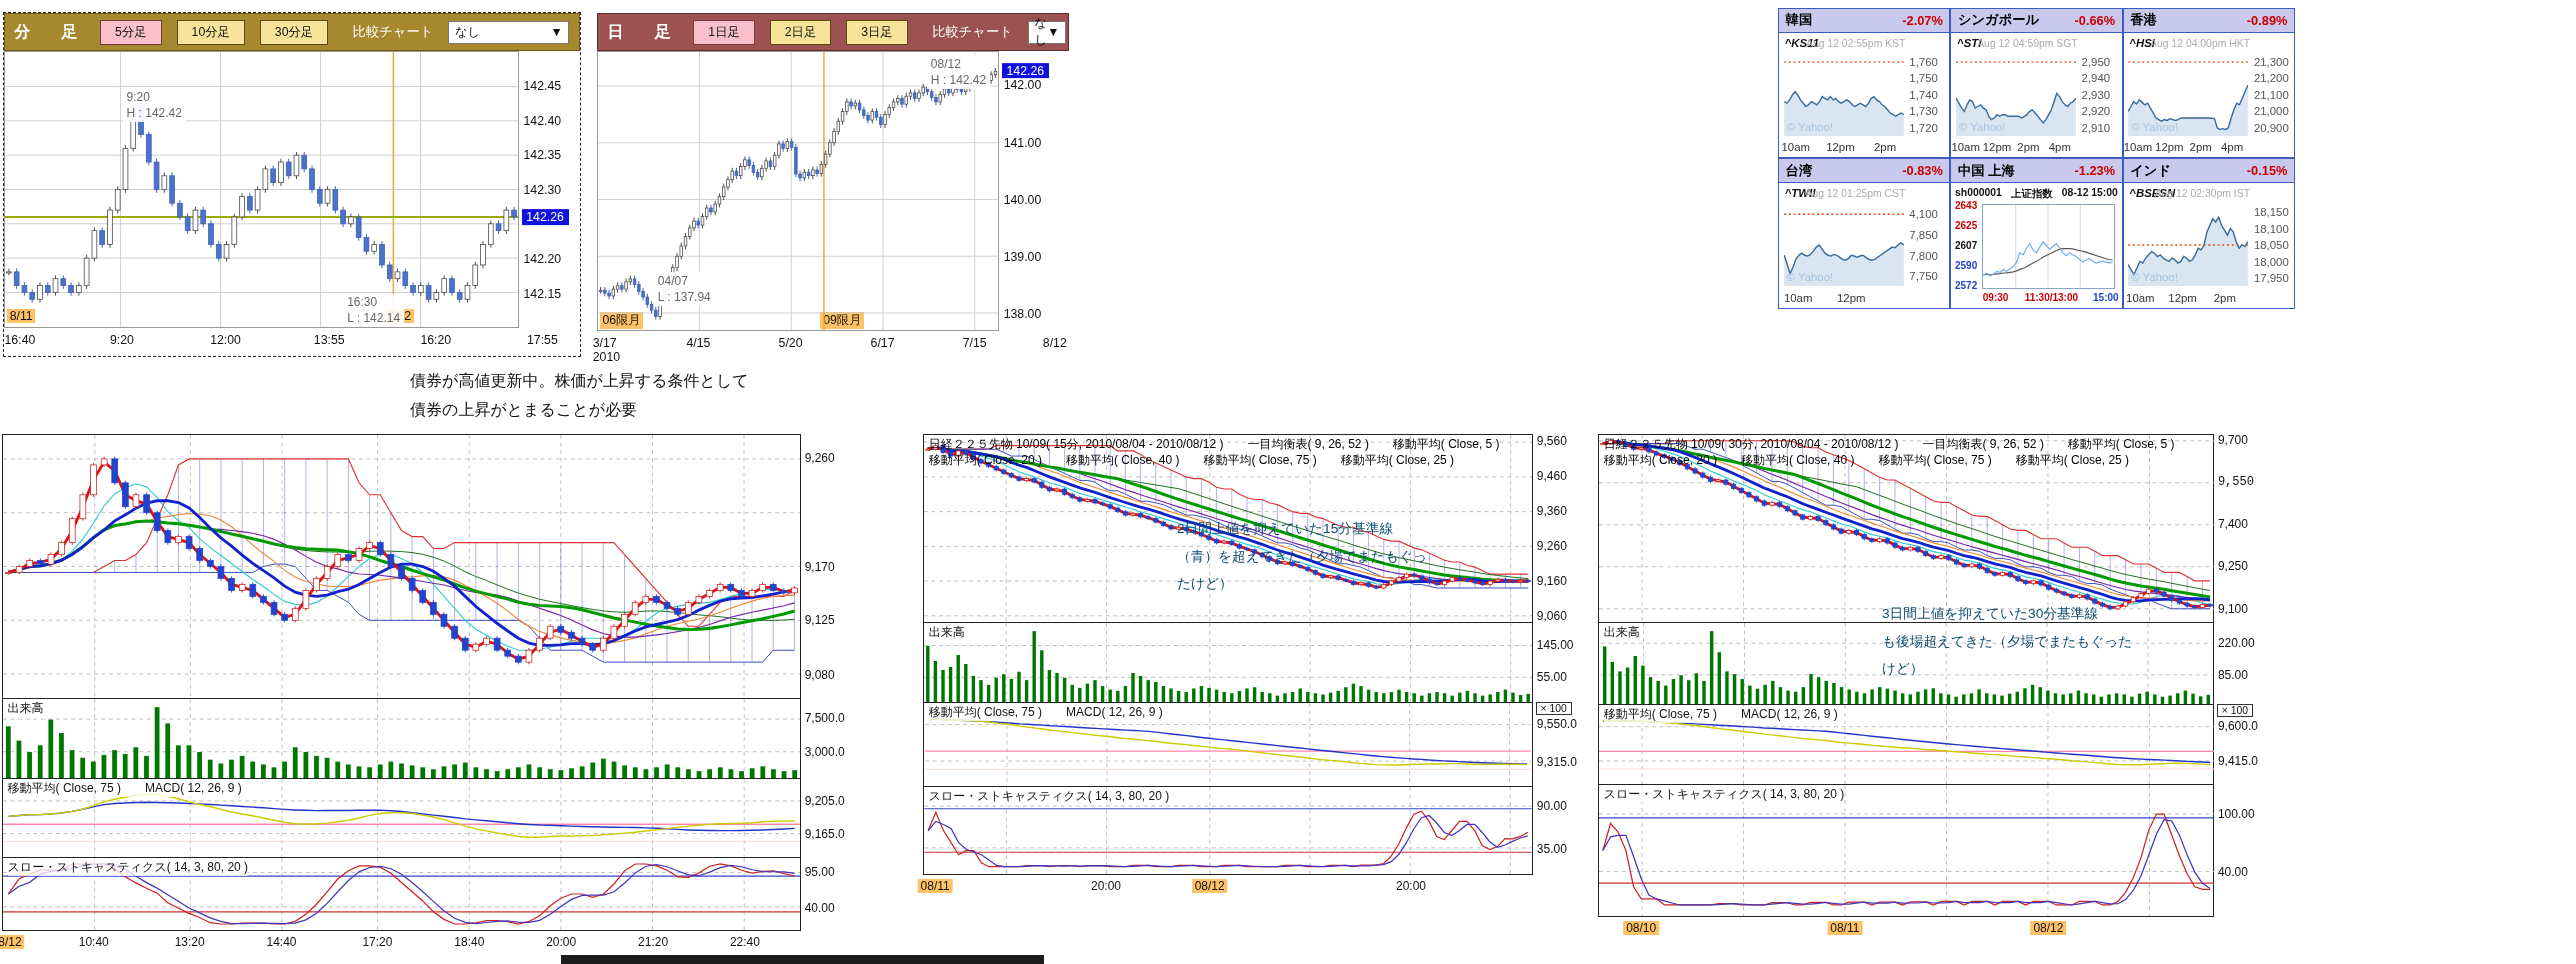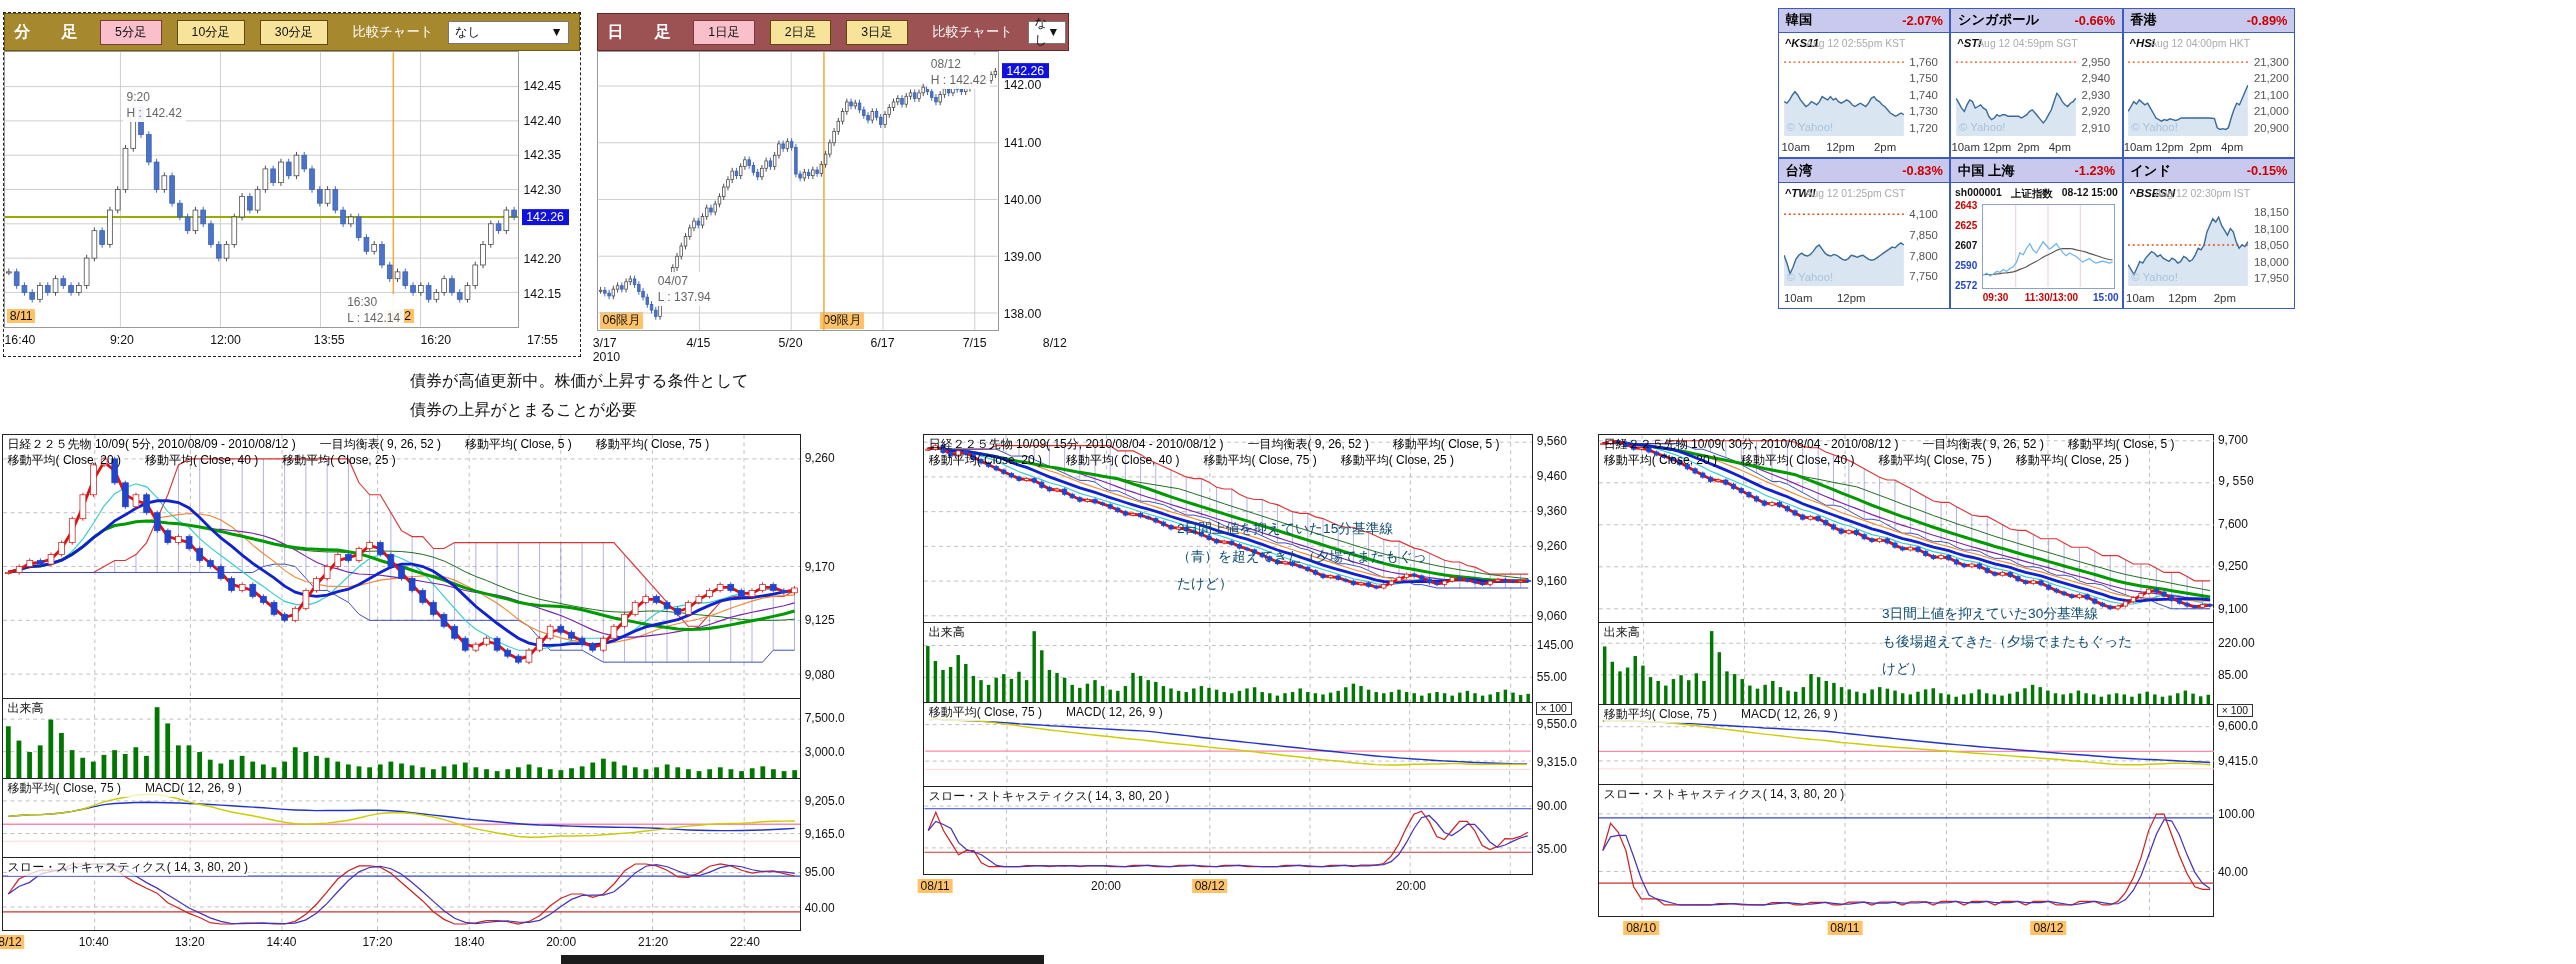--- a/index.html
+++ b/index.html
@@ -677,21 +677,20 @@
           <span class="tk" style="left: 45%;">12pm</span>
           <span class="tk" style="left: 80%;">2pm</span>
         </div>
       <span class="wm">© Yahoo!</span>
     </div>
   </div>
 
   <div class="nchart" style="left:1.9px;top:434px;width:858px;">
     <div class="nrow">
       <div class="npane" style="width:799px;height:265px;">
-        <div class="nhead"><span>日経２２５先物 10/09( 5分, 2010/08/09 - 2010/08/12 )　　一目均衡表( 9, 26, 52 )　　移動平均( Close, 5 )　　移動平均( Close, 75 )</span><br><span>移動平均( Close, 20 )　　移動平均( Close, 40 )　　移動平均( Close, 25 )</span></div>
       <svg width="797" height="263" viewBox="0 0 842 278">
             <line x1="96.83" y1="0" x2="96.83" y2="278" stroke="#bbb" stroke-width="1" stroke-dasharray="4,4"></line>
             <line x1="197.86999999999998" y1="0" x2="197.86999999999998" y2="278" stroke="#bbb" stroke-width="1" stroke-dasharray="4,4"></line>
             <line x1="294.7" y1="0" x2="294.7" y2="278" stroke="#bbb" stroke-width="1" stroke-dasharray="4,4"></line>
             <line x1="395.73999999999995" y1="0" x2="395.73999999999995" y2="278" stroke="#bbb" stroke-width="1" stroke-dasharray="4,4"></line>
             <line x1="492.57" y1="0" x2="492.57" y2="278" stroke="#bbb" stroke-width="1" stroke-dasharray="4,4"></line>
             <line x1="589.4" y1="0" x2="589.4" y2="278" stroke="#bbb" stroke-width="1" stroke-dasharray="4,4"></line>
             <line x1="686.2299999999999" y1="0" x2="686.2299999999999" y2="278" stroke="#bbb" stroke-width="1" stroke-dasharray="4,4"></line>
             <line x1="783.0600000000001" y1="0" x2="783.0600000000001" y2="278" stroke="#bbb" stroke-width="1" stroke-dasharray="4,4"></line>
             <line x1="0" y1="25.272727272727273" x2="842" y2="25.272727272727273" stroke="#bbb" stroke-width="1" stroke-dasharray="4,4"></line>
@@ -1684,21 +1683,21 @@
             <rect x="626.4878125" y="180.2686567164179" width="4.461875000000001" height="1.477611940298516" fill="#2244cc" stroke="#2244cc" stroke-width="0.8"></rect>
             <line x1="636.83125" y1="177.20704477611923" x2="636.83125" y2="183.33026865671658" stroke="#cc2222" stroke-width="1"></line>
             <rect x="634.6003125" y="178.7910447761194" width="4.461875000000001" height="2.9552238805970035" fill="#ffffff" stroke="#cc2222" stroke-width="0.8"></rect>
             <line x1="644.94375" y1="177.20704477611923" x2="644.94375" y2="181.85265671641807" stroke="#2244cc" stroke-width="1"></line>
             <rect x="642.7128125" y="178.7910447761194" width="4.461875000000001" height="1.4776119402984875" fill="#2244cc" stroke="#2244cc" stroke-width="0.8"></rect>
           </svg>
         </div>
       <div class="nticks" style="height:189px;">
           <span class="tk" style="top: 3%;">9,700</span>
           <span class="tk" style="top: 25.4%; font-family: Liberation Mono, monospace;">9,550</span>
-          <span class="tk" style="top: 47.8%;">7,600</span>
+          <span class="tk" style="top: 47.8%;">7,400</span>
           <span class="tk" style="top: 70%;">9,250</span>
           <span class="tk" style="top: 92.5%;">9,100</span>
         </div>
     </div>
     <div class="nrow">
       <div class="npane" style="width:617px;height:83px;">
         <span class="plabel">出来高</span>
       <svg width="615" height="81" viewBox="0 0 649 86">
             <line x1="45.43000000000001" y1="0" x2="45.43000000000001" y2="86" stroke="#bbb" stroke-width="1" stroke-dasharray="4,4"></line>
             <line x1="152.515" y1="0" x2="152.515" y2="86" stroke="#bbb" stroke-width="1" stroke-dasharray="4,4"></line>

